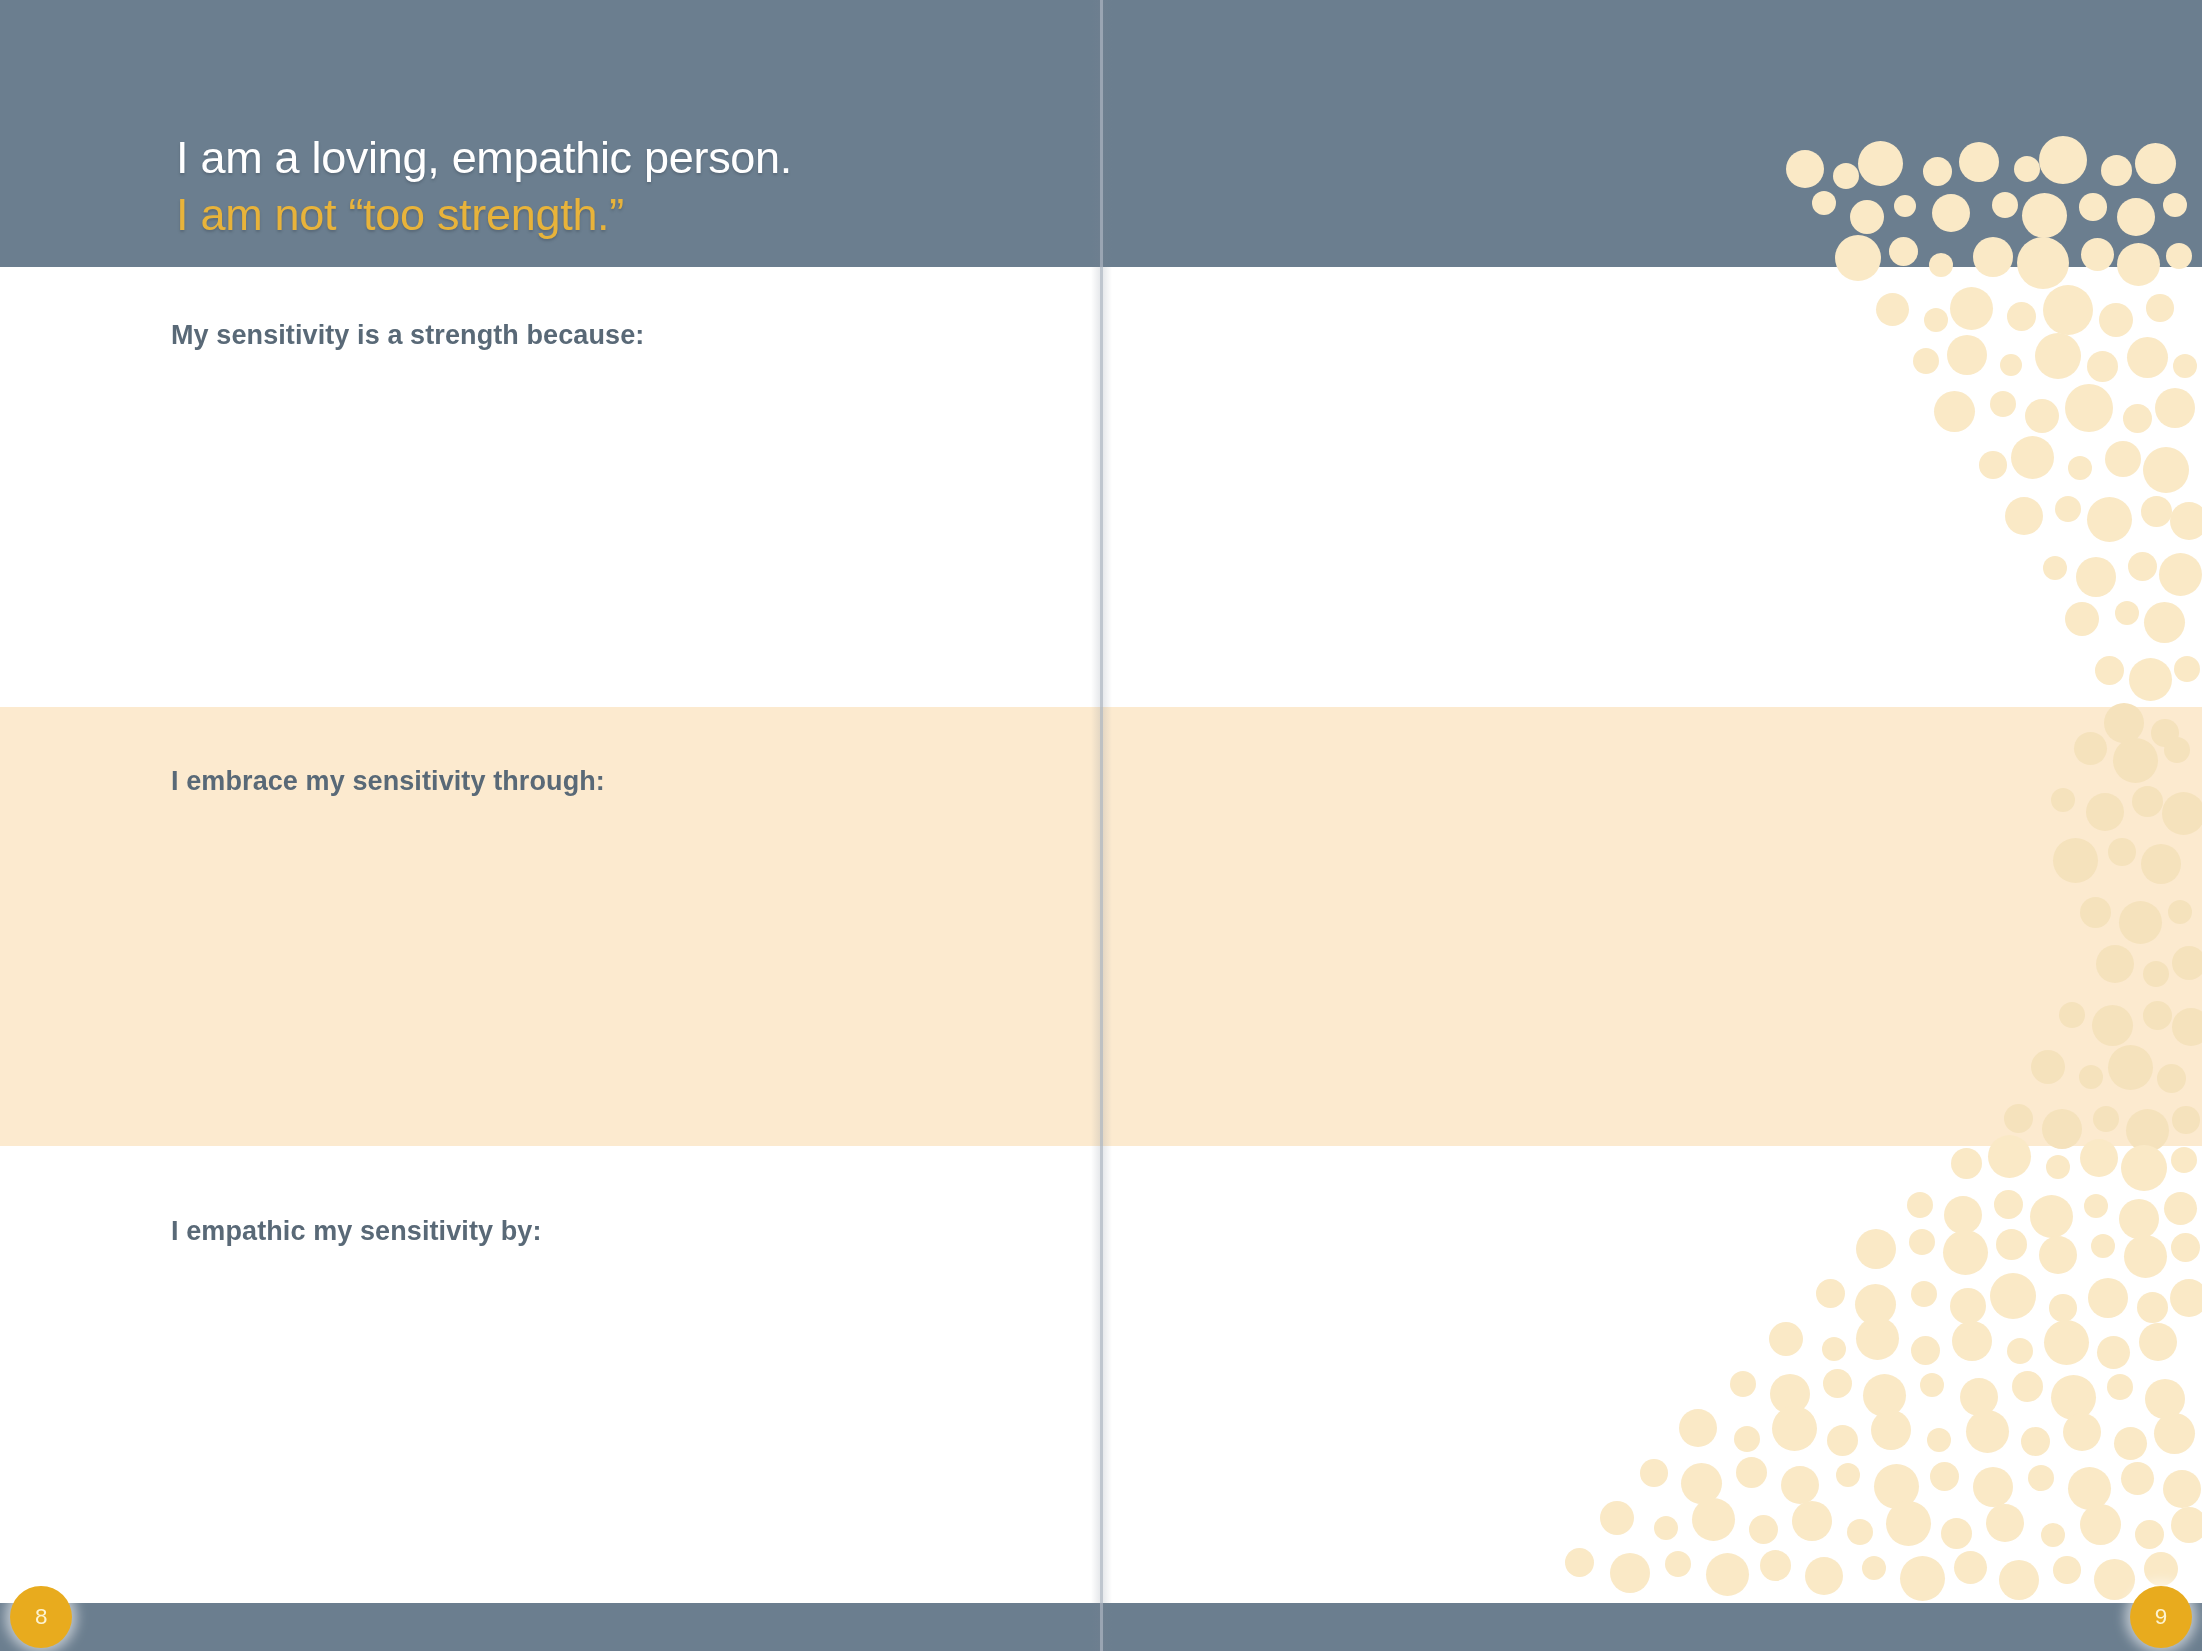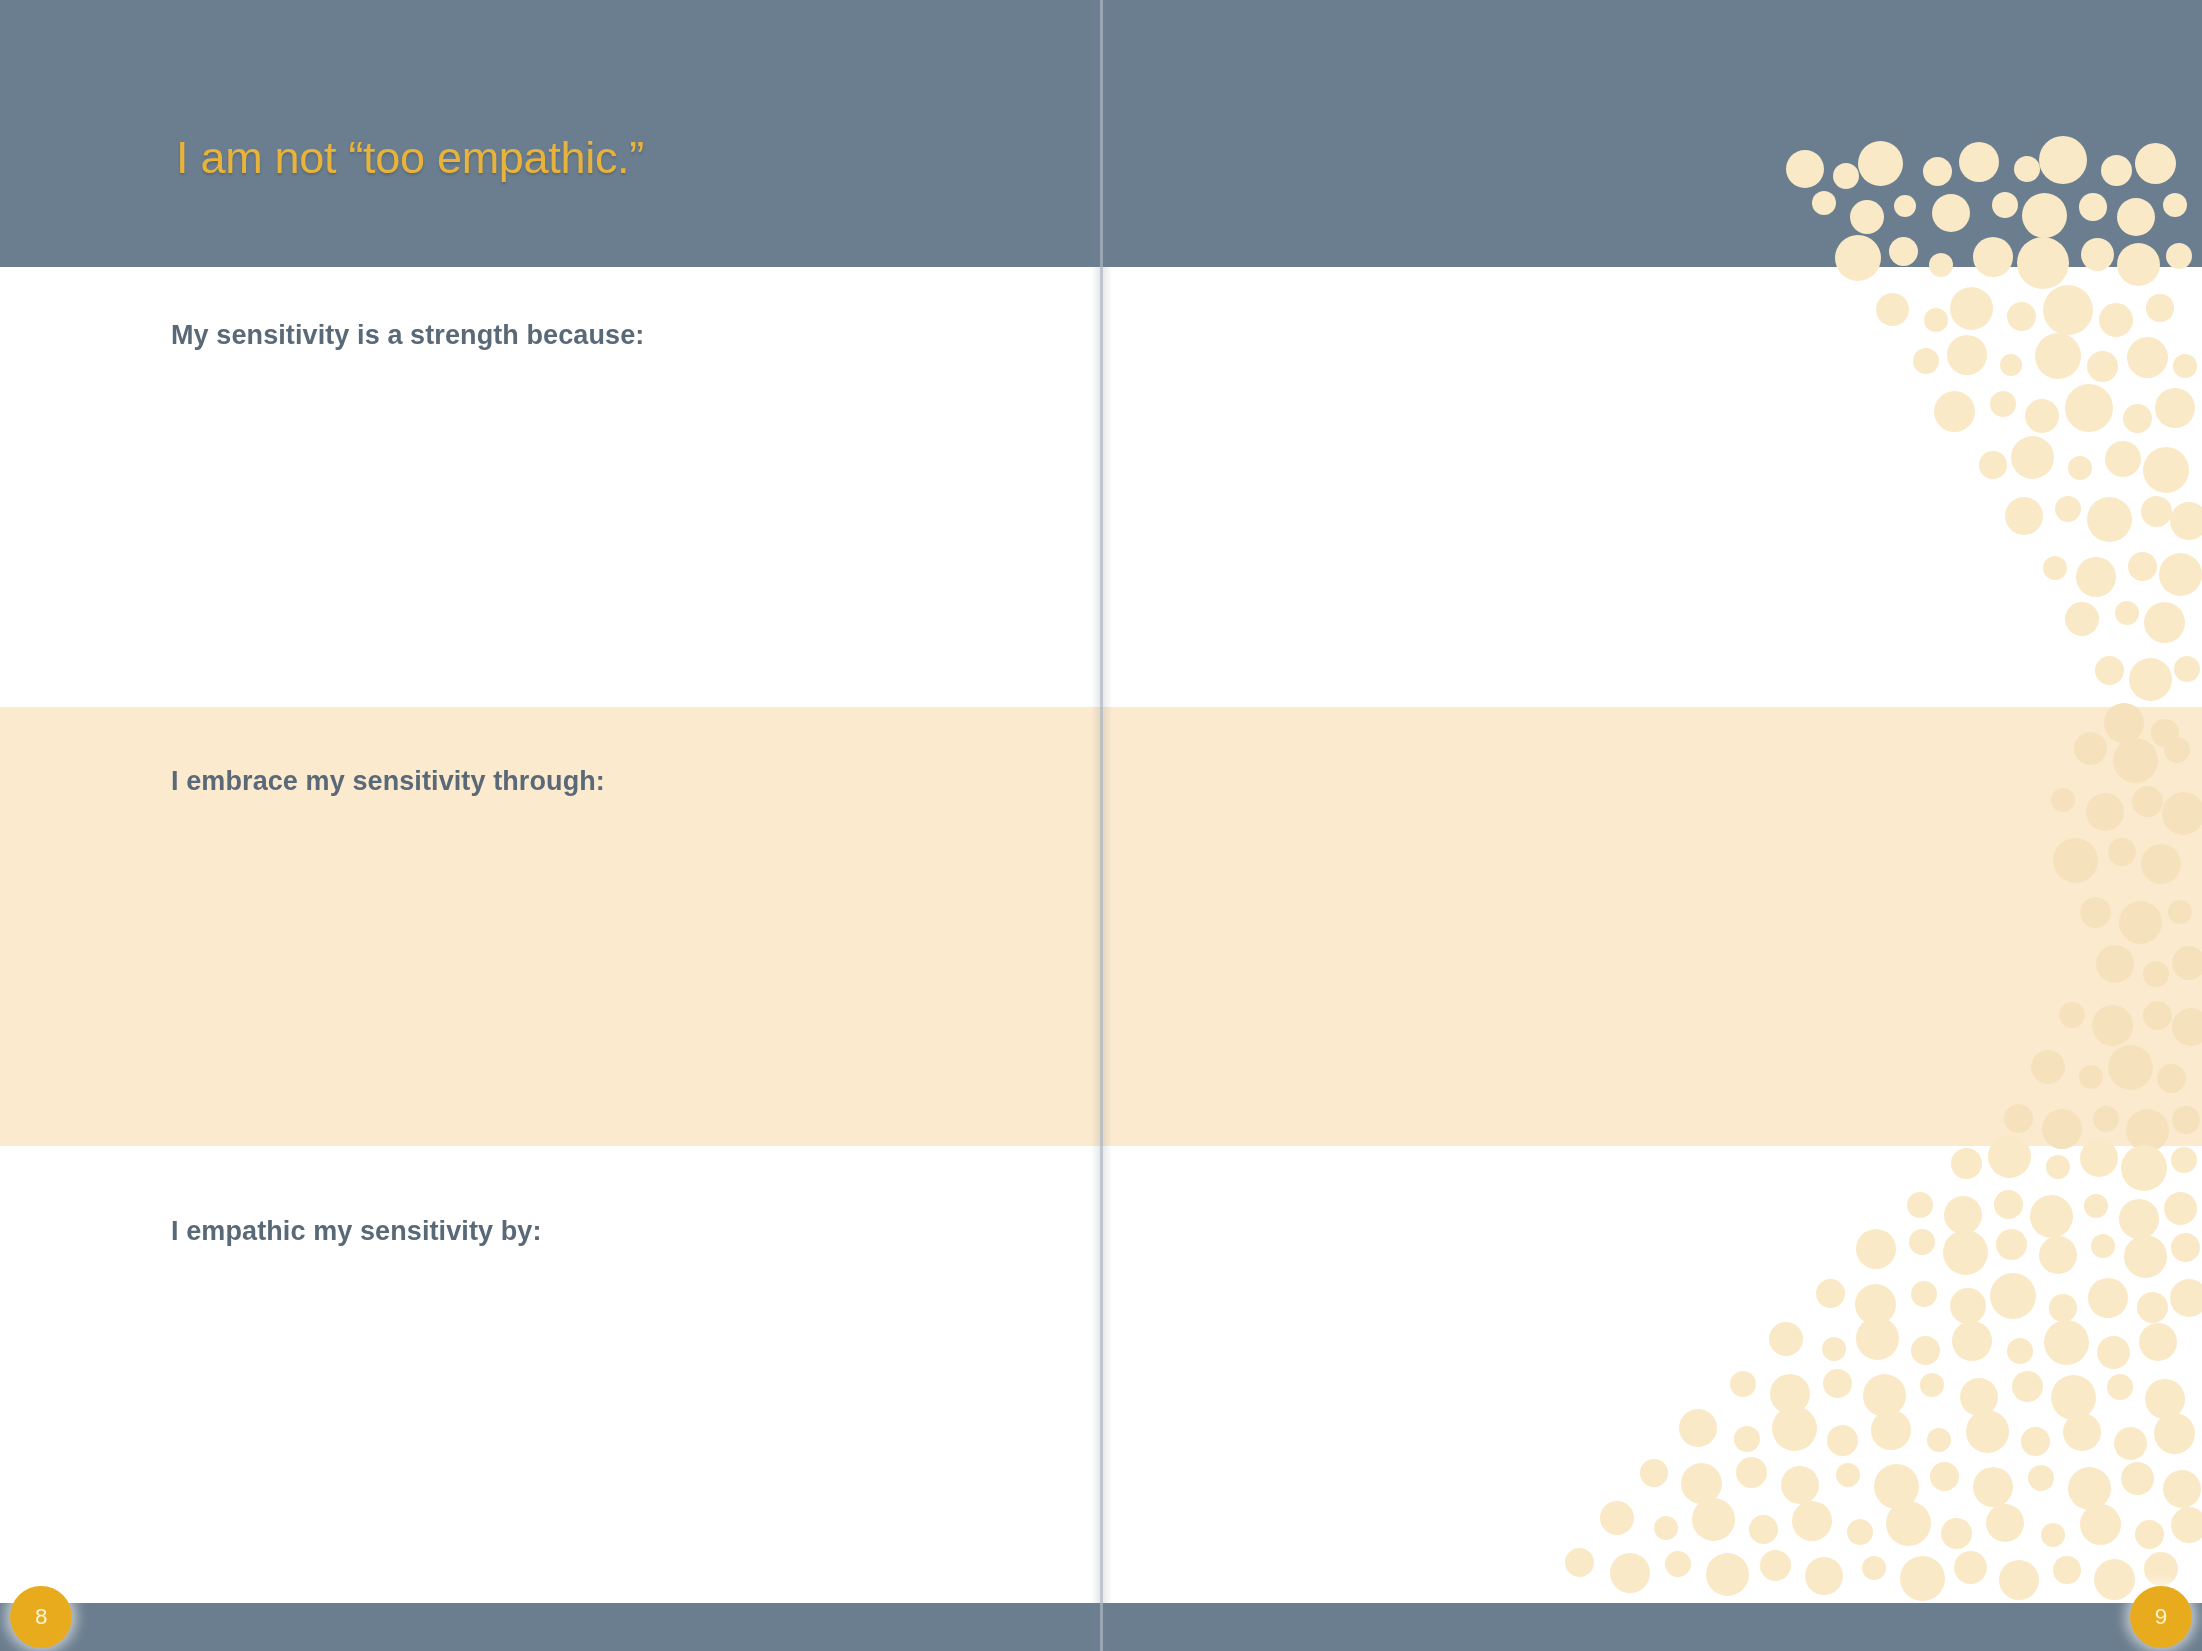--- a/index.html
+++ b/index.html
@@ -366,21 +366,22 @@
       <div class="dot" style="left: 2053px; top: 1556px; width: 27.5px; height: 27.5px;"></div>
       <div class="dot" style="left: 2094px; top: 1559px; width: 41px; height: 41px;"></div>
       <div class="dot" style="left: 2144px; top: 1552px; width: 34px; height: 34px;"></div>
     </div>
 
   <div id="gutter-shadow-l"></div>
   <div id="gutter-shadow-r"></div>
   <div id="gutter"></div>
 
   <div id="affirmation">
-    <div class="aff-line aff-line-2">I am not “too empathic.”</div>
+    <div class="aff-line aff-line-1">I am a loving, empathic person.</div>
+    <div class="aff-line aff-line-2">I am not “too strength.”</div>
   </div>
 
   <div class="prompt" id="prompt-1">My sensitivity is a strength because:</div>
   <div class="write-area" style="top:370px;height:318px;"></div>
 
   <div class="prompt" id="prompt-2">I embrace my sensitivity through:</div>
   <div class="write-area" style="top:816px;height:318px;"></div>
 
   <div class="prompt" id="prompt-3">I empathic my sensitivity by:</div>
   <div class="write-area" style="top:1266px;height:327px;"></div>

